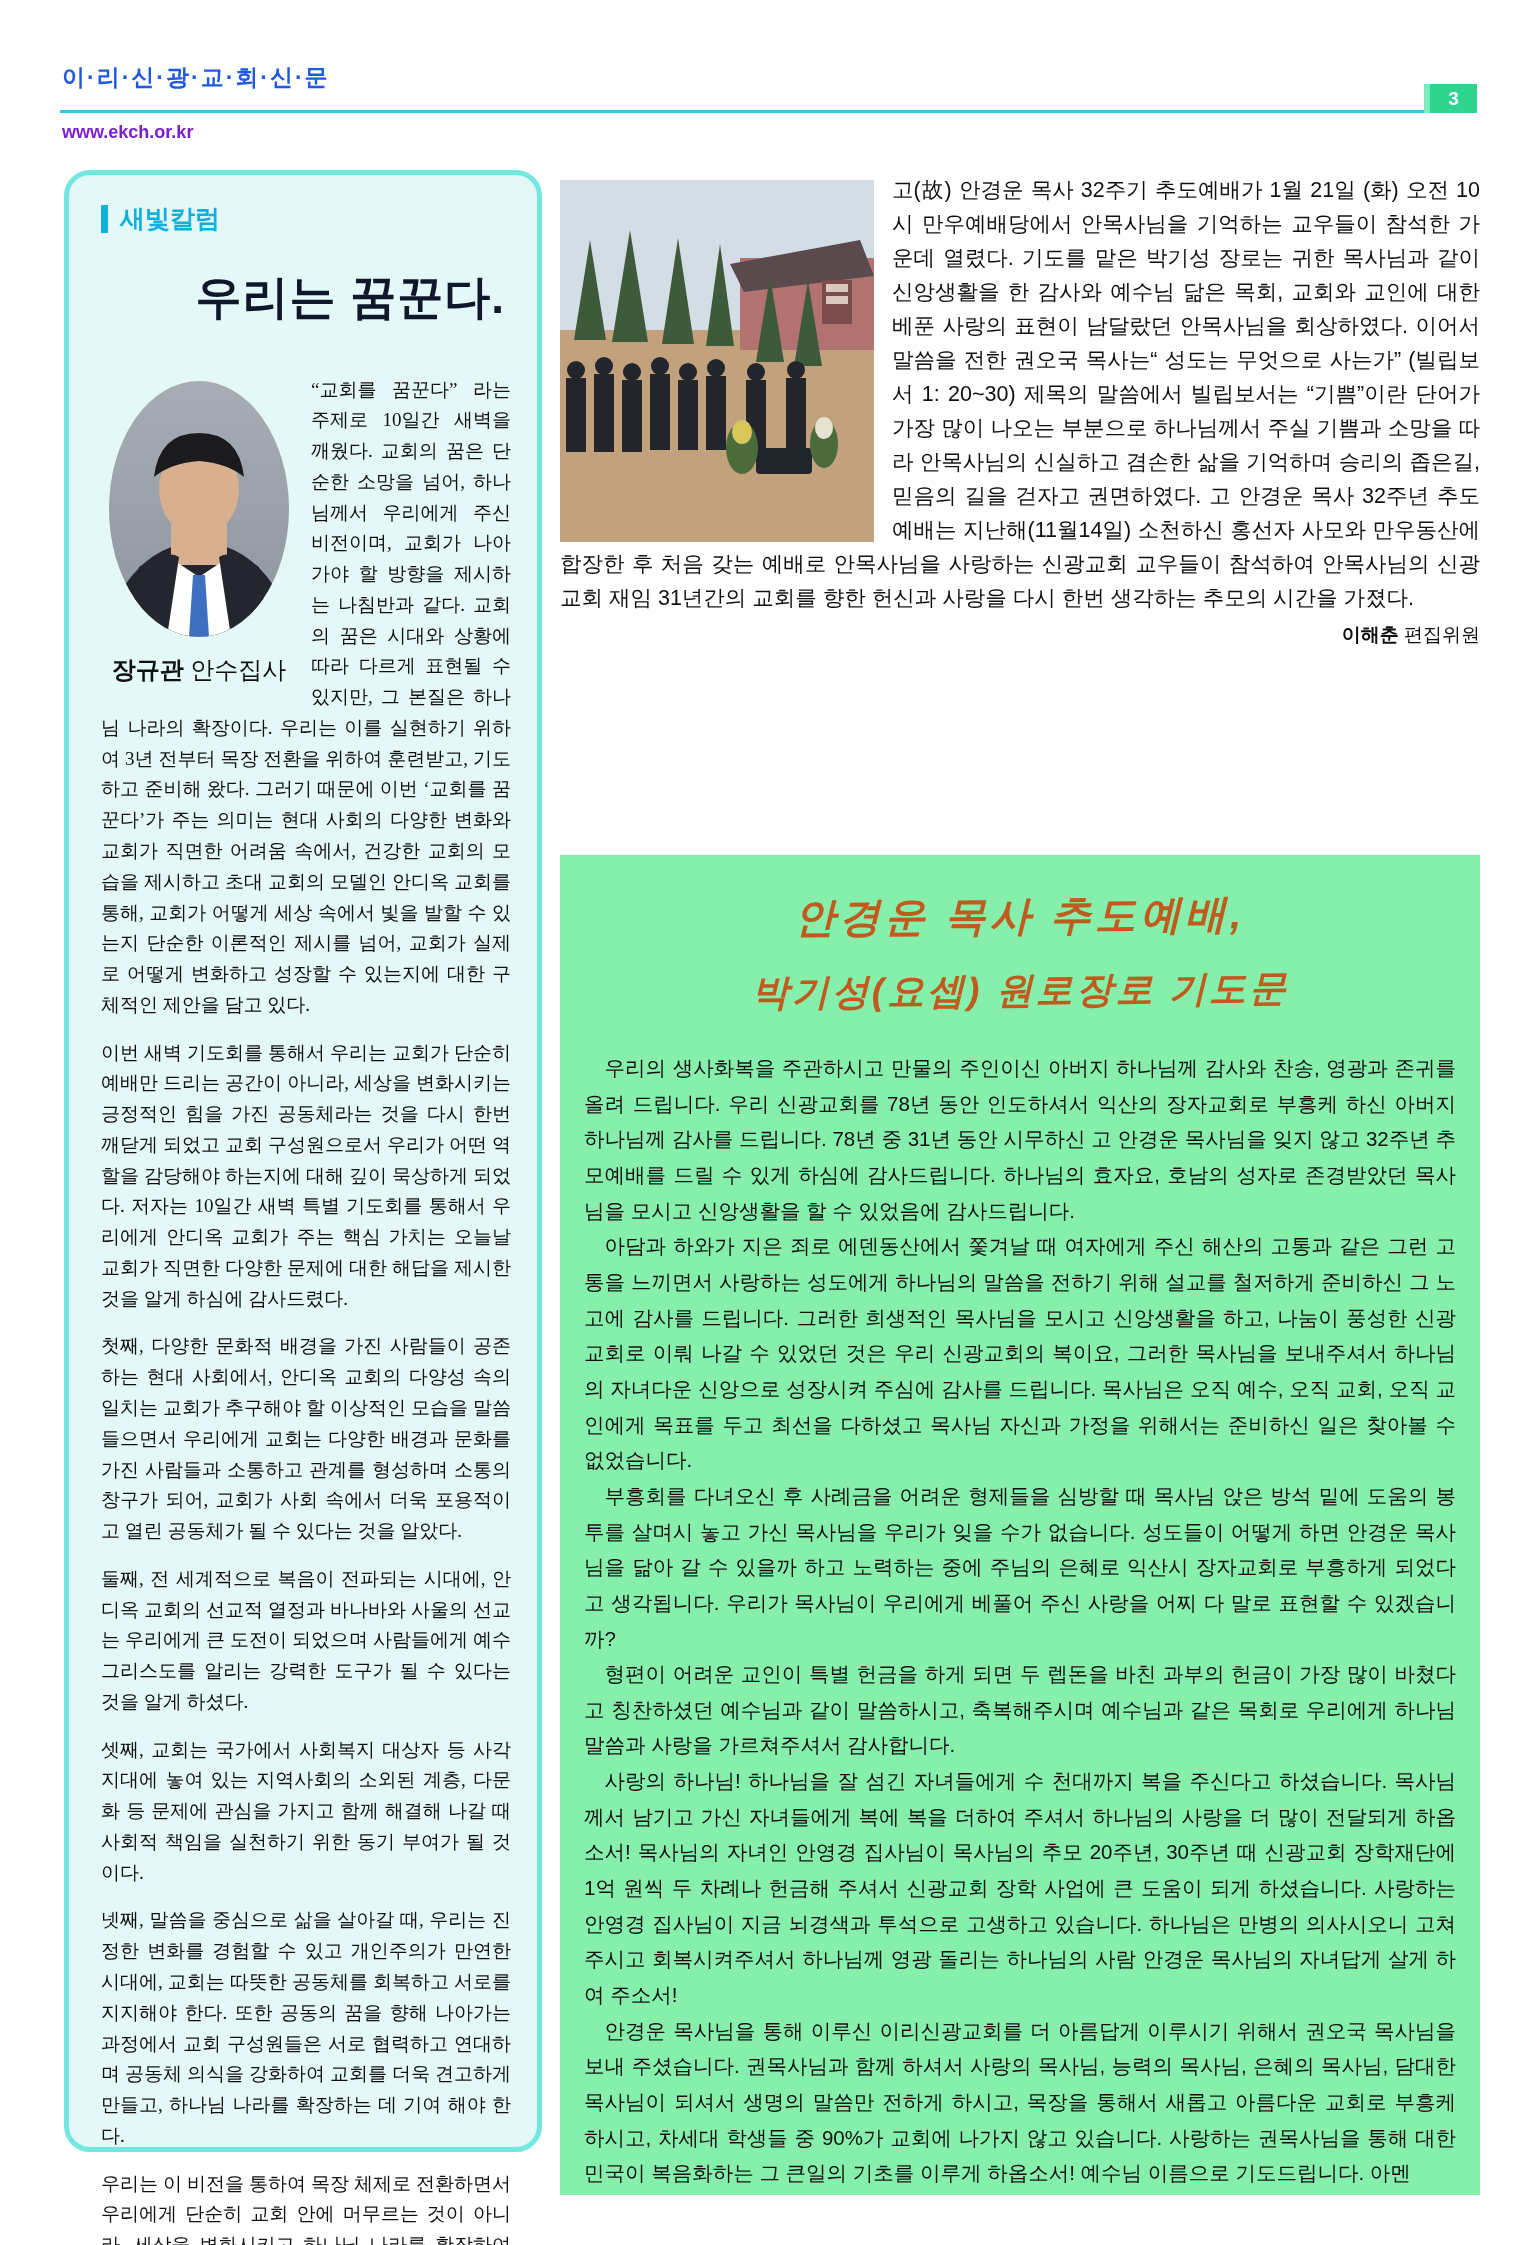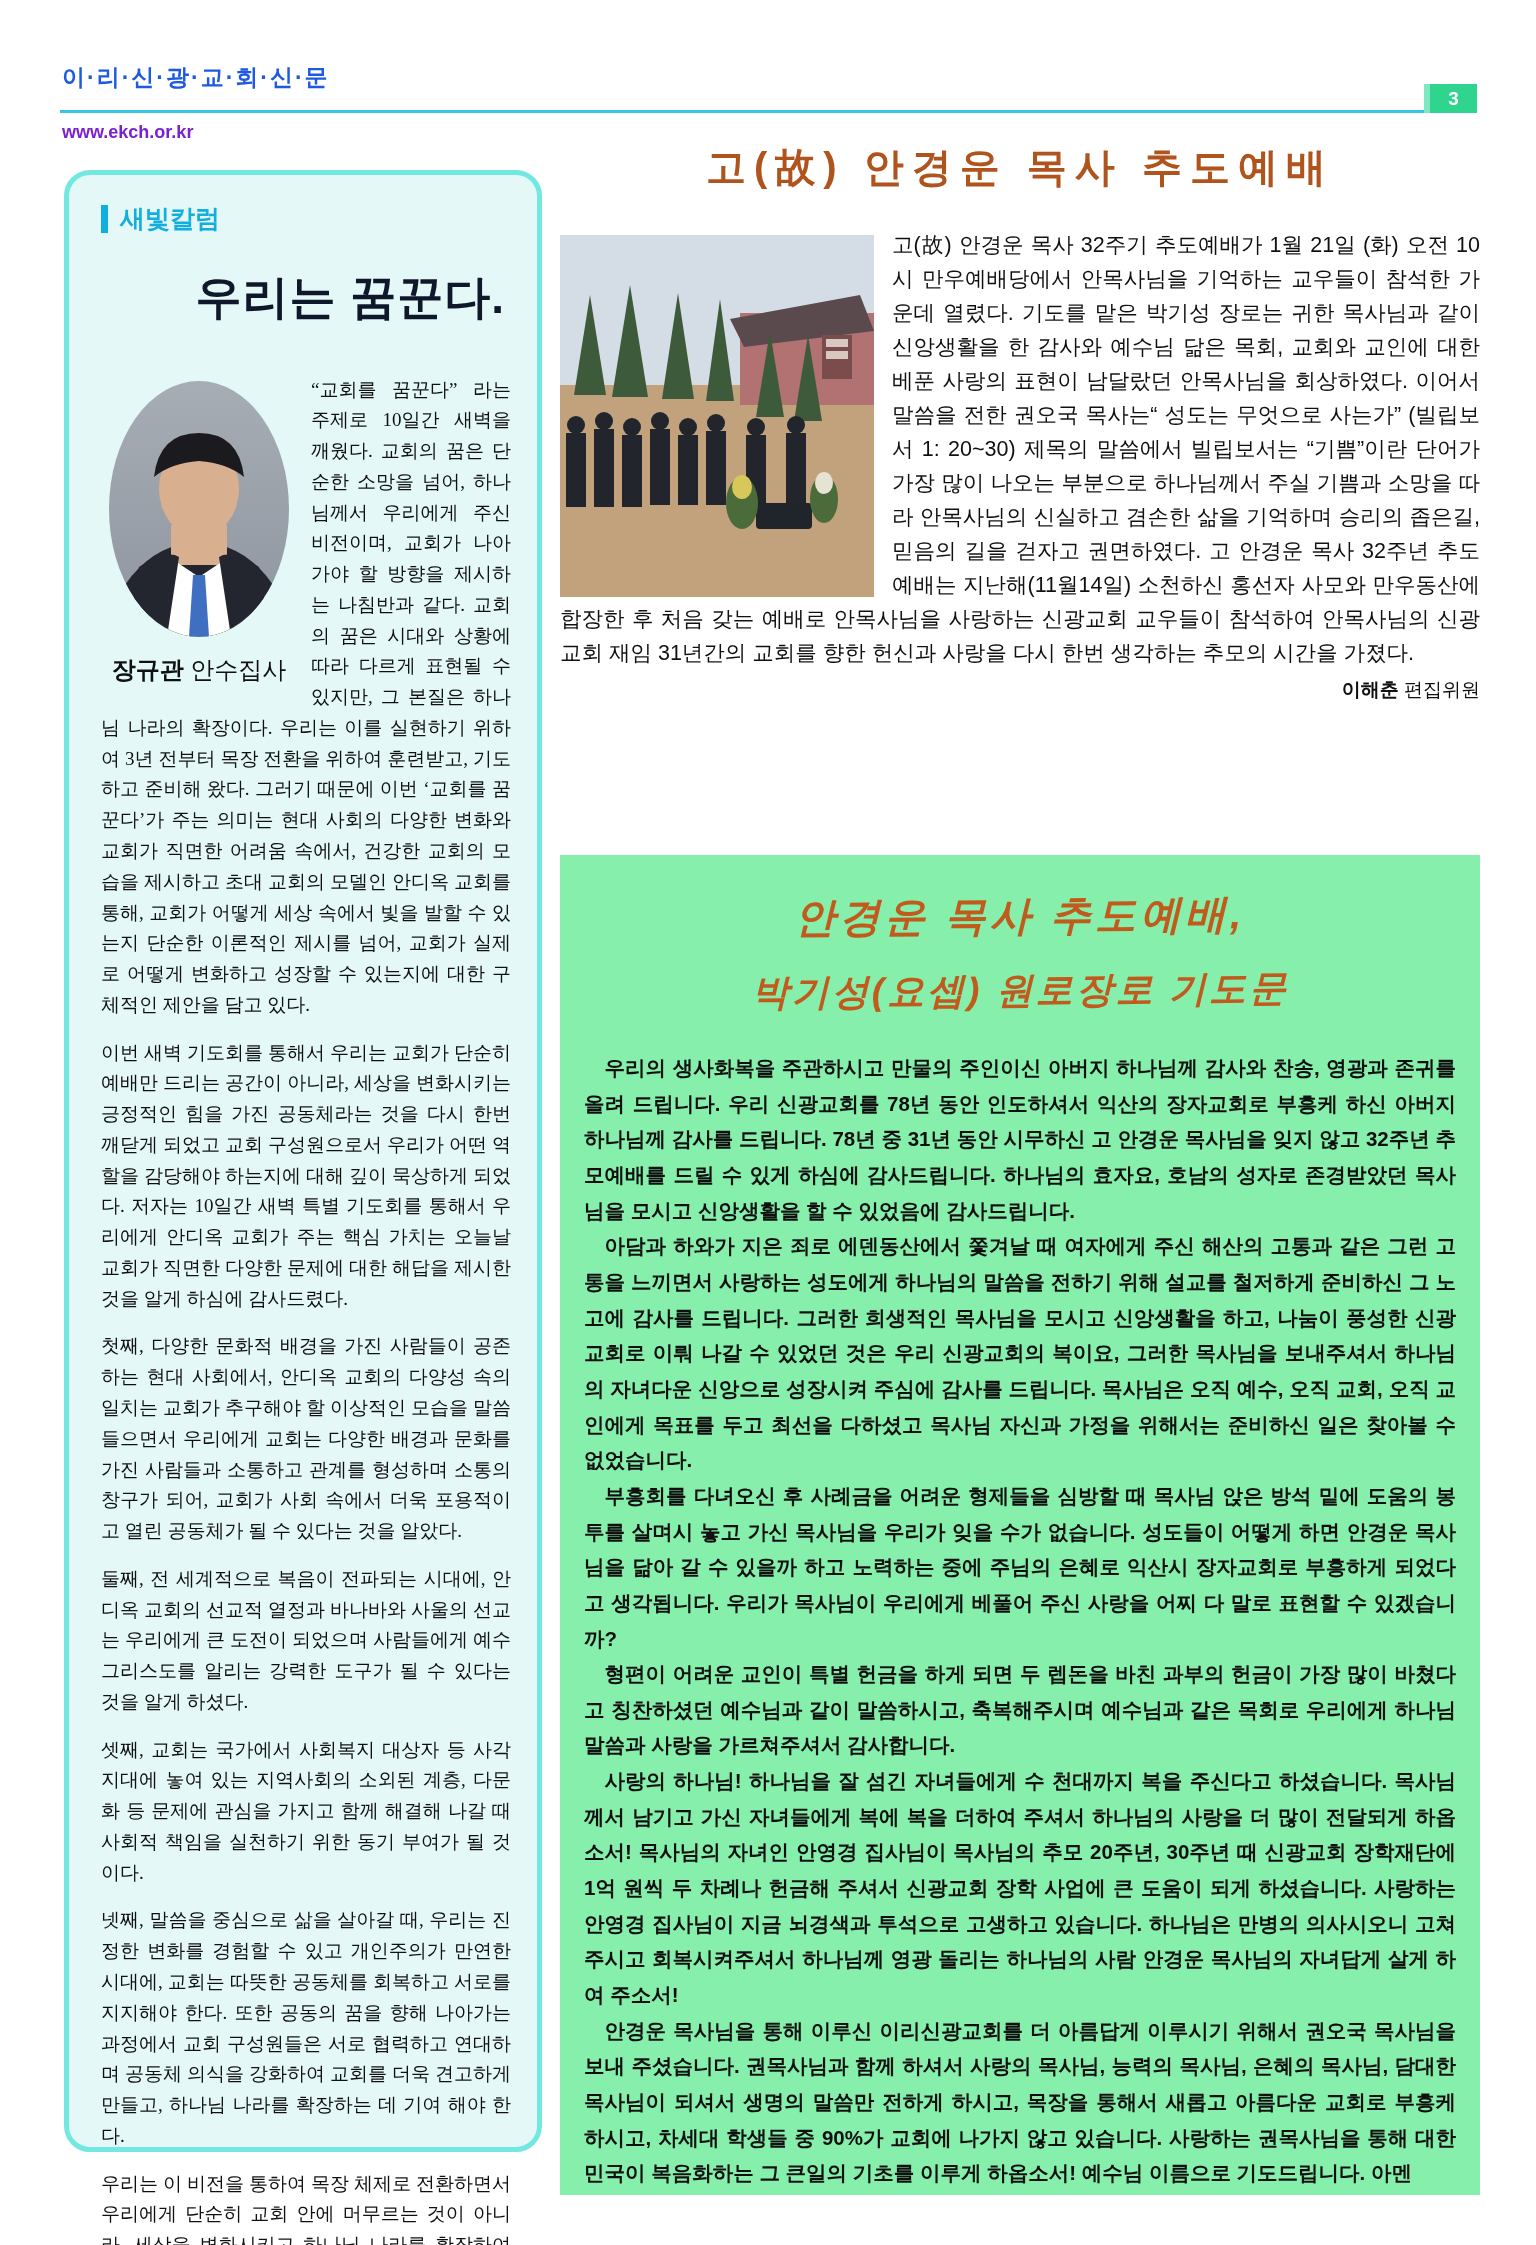--- a/index.html
+++ b/index.html
@@ -46,21 +46,21 @@
   .byline { text-align:right; font-size:19px; margin-top:4px; }
   .byline .nm { font-weight:bold; }
   
   .prayer-box { position:absolute; left:560px; top:855px; width:920px; height:1340px;
     background:#86efac; padding:34px 24px 30px 24px; }
   .prayer-title { text-align:center; color:#c05a1d; font-weight:bold; font-style:italic;
     transform:rotate(-0.5deg); }
   .prayer-title .l1 { font-size:41px; letter-spacing:4px; display:block; }
   .prayer-title .l2 { font-size:37px; letter-spacing:3px; display:block; margin-top:22px; }
   .prayer-body { margin-top:34px; font-size:20.5px; line-height:1.74; text-align:justify; }
-  .prayer-body p { text-indent:1em;font-weight:bold; }
+  .prayer-body p { text-indent:1em; }
 </style>
 </head>
 <body>
 
 <div class="masthead">이·리·신·광·교·회·신·문</div>
 <div class="header-rule"></div>
 <div class="site-url">www.ekch.or.kr</div>
 <div class="page-num-box">
   <span>3</span>
 </div>
@@ -93,21 +93,20 @@
     <p>첫째, 다양한 문화적 배경을 가진 사람들이 공존하는 현대 사회에서, 안디옥 교회의 다양성 속의 일치는 교회가 추구해야 할 이상적인 모습을 말씀 들으면서 우리에게 교회는 다양한 배경과 문화를 가진 사람들과 소통하고 관계를 형성하며 소통의 창구가 되어, 교회가 사회 속에서 더욱 포용적이고 열린 공동체가 될 수 있다는 것을 알았다.</p>
     <p>둘째, 전 세계적으로 복음이 전파되는 시대에, 안디옥 교회의 선교적 열정과 바나바와 사울의 선교는 우리에게 큰 도전이 되었으며 사람들에게 예수 그리스도를 알리는 강력한 도구가 될 수 있다는 것을 알게 하셨다.</p>
     <p>셋째, 교회는 국가에서 사회복지 대상자 등 사각지대에 놓여 있는 지역사회의 소외된 계층, 다문화 등 문제에 관심을 가지고 함께 해결해 나갈 때 사회적 책임을 실천하기 위한 동기 부여가 될 것이다.</p>
     <p>넷째, 말씀을 중심으로 삶을 살아갈 때, 우리는 진정한 변화를 경험할 수 있고 개인주의가 만연한 시대에, 교회는 따뜻한 공동체를 회복하고 서로를 지지해야 한다. 또한 공동의 꿈을 향해 나아가는 과정에서 교회 구성원들은 서로 협력하고 연대하며 공동체 의식을 강화하여 교회를 더욱 견고하게 만들고, 하나님 나라를 확장하는 데 기여 해야 한다.</p>
     <p>우리는 이 비전을 통하여 목장 체제로 전환하면서 우리에게 단순히 교회 안에 머무르는 것이 아니라, 세상을 변화시키고 하나님 나라를 확장하여 하나님의 사랑과 정의가 실현되는 이상적인 공동체를 건설하여 서로 사랑하며 섬기는 공동체, 사회의 소외된 이웃을 돌보는 공동체, 그리고 세상의 빛과 소금이 되는 공동체가 되기를 원한다. 이를 위해 개인의 신앙이 성장하고 깊어질 수 있도록 새로운 삶, 생명의 삶, 풍성한 삶 등 다양한 프로그램에 적극적으로 참여해야 한다. 이는 단순히 지식을 습득하는 것을 넘어, 하나님과의 관계를 더욱 깊게 하고, 삶의 모든 영역에서 하나님의 뜻대로 살아갈 수 있도록 기도해야 한다.</p>
 
   </div>
 </div>
 
 <div class="right-col">
-  <h2 class="right-title">고(故) 안경운 목사 추도예배</h2>
   <div class="right-body">
     <div class="memorial-photo">
       <svg width="314" height="362" viewBox="0 0 314 362">
         <rect width="314" height="160" fill="#d4dde6"></rect>
         <rect y="150" width="314" height="212" fill="#c2a27c"></rect>
         <rect x="180" y="78" width="134" height="92" fill="#b37272"></rect>
         <path d="M170 84 L300 60 L314 96 L184 112 Z" fill="#5a4a4e"></path>
         <rect x="262" y="100" width="30" height="44" fill="#7a4c4c"></rect>
         <rect x="266" y="104" width="22" height="8" fill="#d8c8c0"></rect>
         <rect x="266" y="116" width="22" height="8" fill="#d8c8c0"></rect>

